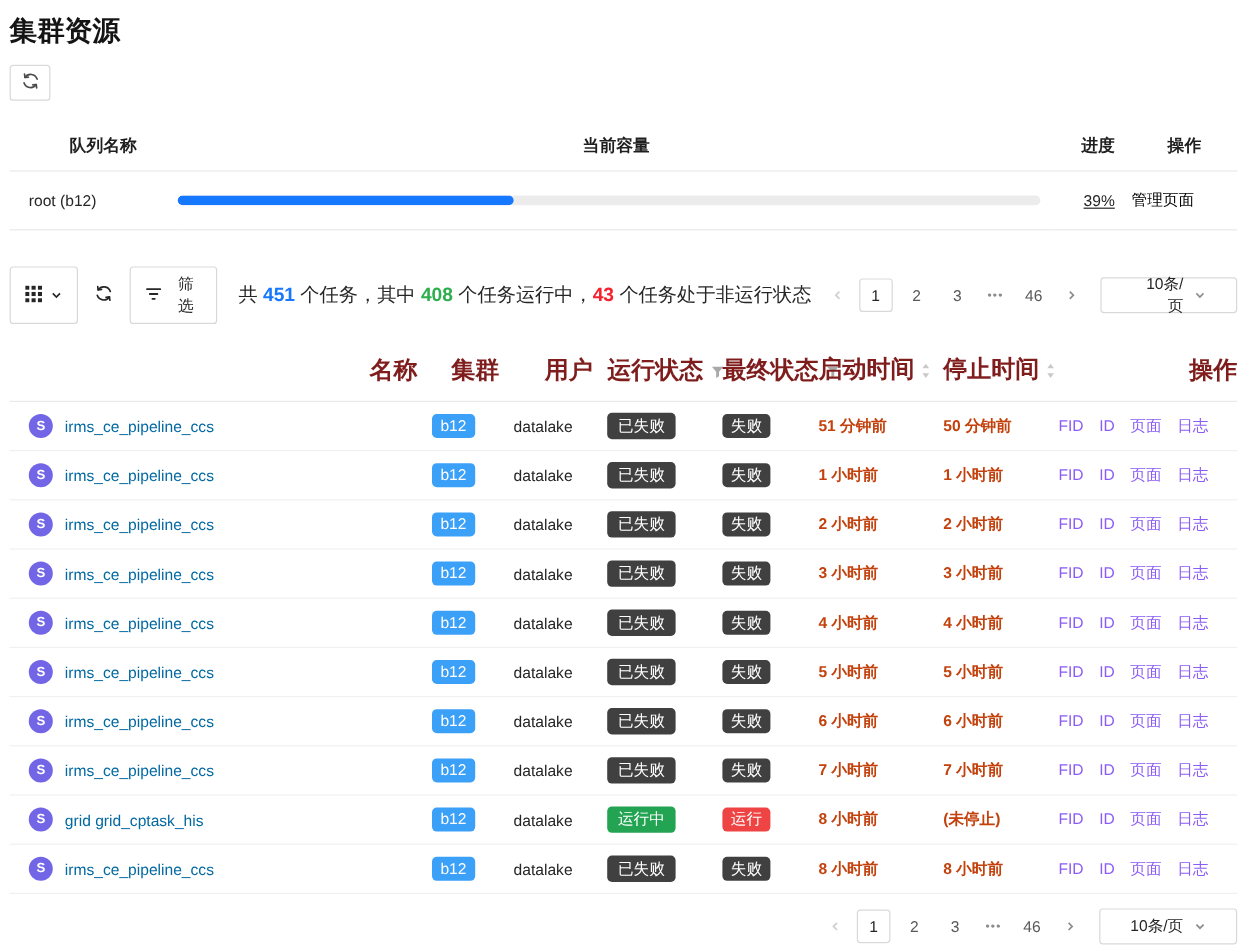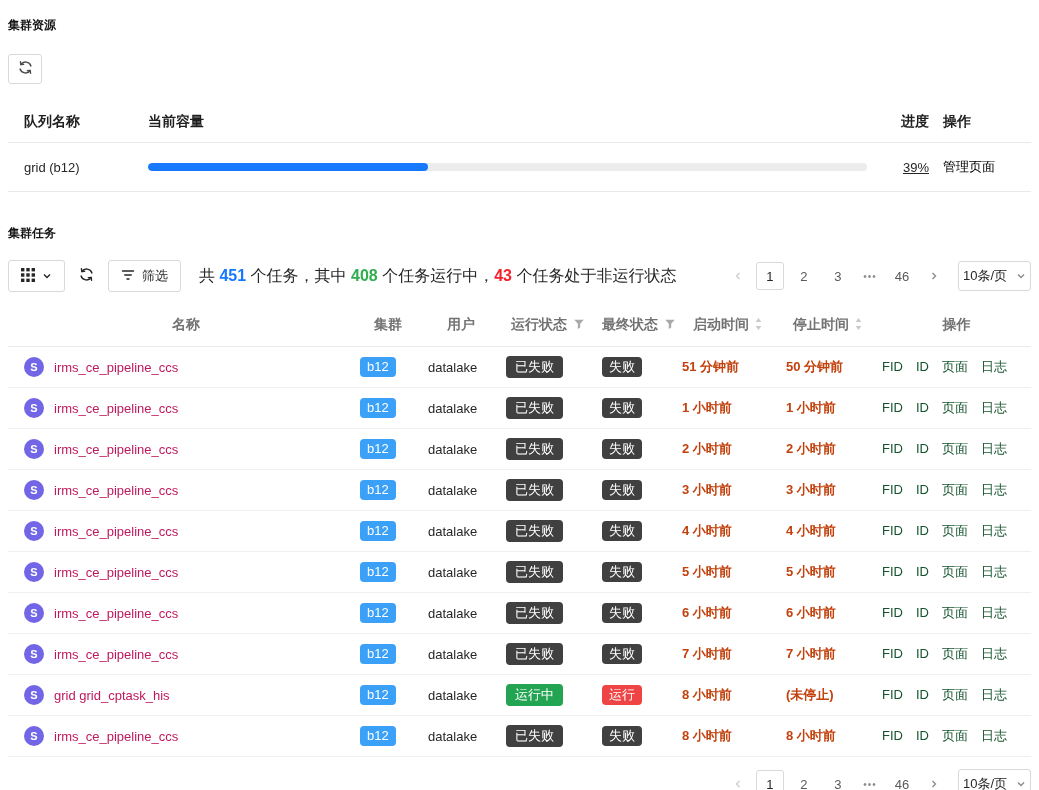--- a/index.html
+++ b/index.html
@@ -2,41 +2,41 @@
 <html><head>
 <meta charset="utf-8">
 <style>
   * { box-sizing: border-box; }
   html,body { margin:0; padding:0; }
   body {
     width:1039px; min-height:790px; background:#ffffff; color:#262626;
     font-family:"Liberation Sans","DejaVu Sans",sans-serif; font-size:13px;
   }
   .page { padding:14px 8px 10px 8px; }
-  .section-title { font-size:12px; font-weight:700; color:#141414; margin:0; line-height:22px; }
+  .section-title { font-size:23px; font-weight:700; color:#141414; margin:0; line-height:22px; }
 
   
   .icon-btn {
     height:30px; min-width:34px; margin-top:18px;
     border:1px solid #d9d9d9; border-radius:3px; background:#fff;
     display:inline-flex; align-items:center; justify-content:center;
     color:#4b4b4b; cursor:pointer; padding:0 8px;
   }
   .btn {
-    height:32px; border:1px solid #d9d9d9; border-radius:3px; background:#fff;
+    height:48px; border:1px solid #d9d9d9; border-radius:3px; background:#fff;
     display:inline-flex; align-items:center; gap:7px; padding:0 12px;
     font-size:13px; color:#262626; cursor:pointer;
   }
   .btn.borderless { border:none; padding:0 4px; }
 
   
   table { border-collapse:collapse; width:100%; table-layout:fixed; }
   .res-table { margin-top:18px; }
   .res-table th {
-    text-align:left; font-size:14px; font-weight:600; color:#1f1f1f;
+    text-align:center; font-size:14px; font-weight:600; color:#1f1f1f;
     padding:11px 0; border-bottom:1px solid #e9e9e9;
   }
   .res-table td { padding:15px 0; border-bottom:1px solid #e9e9e9; font-size:13px; }
   .pad-l { padding-left:16px !important; }
   .res-table .col-progress-h { text-align:right; padding-right:6px; }
   .res-table .col-progress-c { text-align:right; padding-right:6px;text-decoration:underline; }
   .res-table .col-action { padding-left:8px !important; }
 
   .progress-track { height:8px; background:#ececec; border-radius:4px; margin-right:12px; overflow:hidden; }
   .progress-fill { height:100%; width:0; background:#1677ff; border-radius:4px; }
@@ -52,49 +52,49 @@
   .num-green { color:#2eae4e; font-weight:700; }
   .num-red { color:#f5222d; font-weight:700; }
 
   
   .pagination { display:flex; align-items:center; gap:6px; margin-left:auto; }
   .pg-btn { width:24px; height:26px; display:inline-flex; align-items:center; justify-content:center; color:#8c8c8c; cursor:pointer; }
   .pg-btn.disabled { color:#cfcfcf; }
   .pg-item { min-width:28px; height:28px; display:inline-flex; align-items:center; justify-content:center; font-size:13px; color:#595959; cursor:pointer; border-radius:3px; padding:0 4px; }
   .pg-item.current { border:1px solid #d9d9d9; color:#262626; background:#fff; }
   .pg-ellipsis { color:#8c8c8c; font-size:10px; width:24px; text-align:center; cursor:pointer; letter-spacing:1px; }
-  .page-size { height:30px; border:1px solid #d9d9d9; border-radius:3px; display:inline-flex; align-items:center; gap:9px; padding:0 4px; font-size:13px; color:#262626; cursor:pointer; margin-left:6px; background:#fff; }
+  .page-size { height:30px; border:1px solid #d9d9d9; border-radius:3px; display:inline-flex; align-items:center; gap:9px; padding:0 25px; font-size:13px; color:#262626; cursor:pointer; margin-left:6px; background:#fff;text-align:right; }
 
   
   .tasks-table { margin-top:12px; }
   .tasks-table th {
-    text-align:center; font-size:14px; font-weight:600; color:#737373;
+    text-align:right; font-size:20px; font-weight:600; color:#7f1d1d;
     padding:12px 0 12px 12px; border-bottom:1px solid #e9e9e9; white-space:nowrap;
   }
   .tasks-table td { padding:9px 0 9px 12px; border-bottom:1px solid #f0f0f0; font-size:13px; white-space:nowrap; overflow:hidden; }
   .header-icon { color:#a9a9a9; margin-left:6px; vertical-align:-1px; cursor:pointer; }
   .sorter-icon { color:#c9c9c9; margin-left:5px; vertical-align:-2px; cursor:pointer; }
 
   .avatar {
     width:20px; height:20px; border-radius:50%; background:#7265e6; color:#fff;
     font-size:11px; font-weight:700; display:inline-flex; align-items:center; justify-content:center;
     margin-right:10px; vertical-align:middle; flex:none;
   }
   .td-name { display:flex; align-items:center; }
-  .task-name { color:#be185d; }
+  .task-name { color:#0369a1; }
 
   .tag { display:inline-block; padding:3px 9px; border-radius:4px; font-size:13px; line-height:16px; color:#fff; }
   .tag-sm { padding:2px 7px; }
   .tag-cluster { background:#3ba0f8; padding:2px 7px; }
   .st-failed { background:#404040; }
   .st-running { background:#23a453; }
   .st-final-run { background:#ef4444; }
 
   .td-time { font-weight:700; color:#c2410c; }
-  .td-actions a { color:#14532d; text-decoration:none; margin-right:13px; font-size:13px; cursor:pointer; }
+  .td-actions a { color:#8b5cf6; text-decoration:none; margin-right:13px; font-size:13px; cursor:pointer; }
 
   .bottom-bar { display:flex; justify-content:flex-end; margin-top:12px; }
 </style>
 </head>
 <body>
 
 <div class="page">
 
   
   <h2 class="section-title">集群资源</h2>
@@ -120,35 +120,34 @@
     <thead>
       <tr>
         <th class="pad-l">队列名称</th>
         <th>当前容量</th>
         <th class="col-progress-h">进度</th>
         <th class="col-action">操作</th>
       </tr>
     </thead>
     <tbody>
       <tr>
-        <td class="pad-l">grid (b12)</td>
+        <td class="pad-l">root (b12)</td>
         <td>
           <div class="progress-track">
             <div class="progress-fill" style="width: 39%;"></div>
           </div>
         </td>
         <td class="col-progress-c">39%</td>
         <td class="col-action"><a class="link">管理页面</a></td>
       </tr>
     </tbody>
   </table>
 
   
   <div class="section-tasks">
-    <h2 class="section-title">集群任务</h2>
 
     <div class="toolbar">
       <button class="btn">
         <span>
           <svg width="14" height="14" viewBox="0 0 14 14" fill="currentColor">
             <rect x="0" y="0" width="3.4" height="3.4"></rect>
               <rect x="5.3" y="0" width="3.4" height="3.4"></rect>
               <rect x="10.6" y="0" width="3.4" height="3.4"></rect>
             <rect x="0" y="5.3" width="3.4" height="3.4"></rect>
               <rect x="5.3" y="5.3" width="3.4" height="3.4"></rect>

